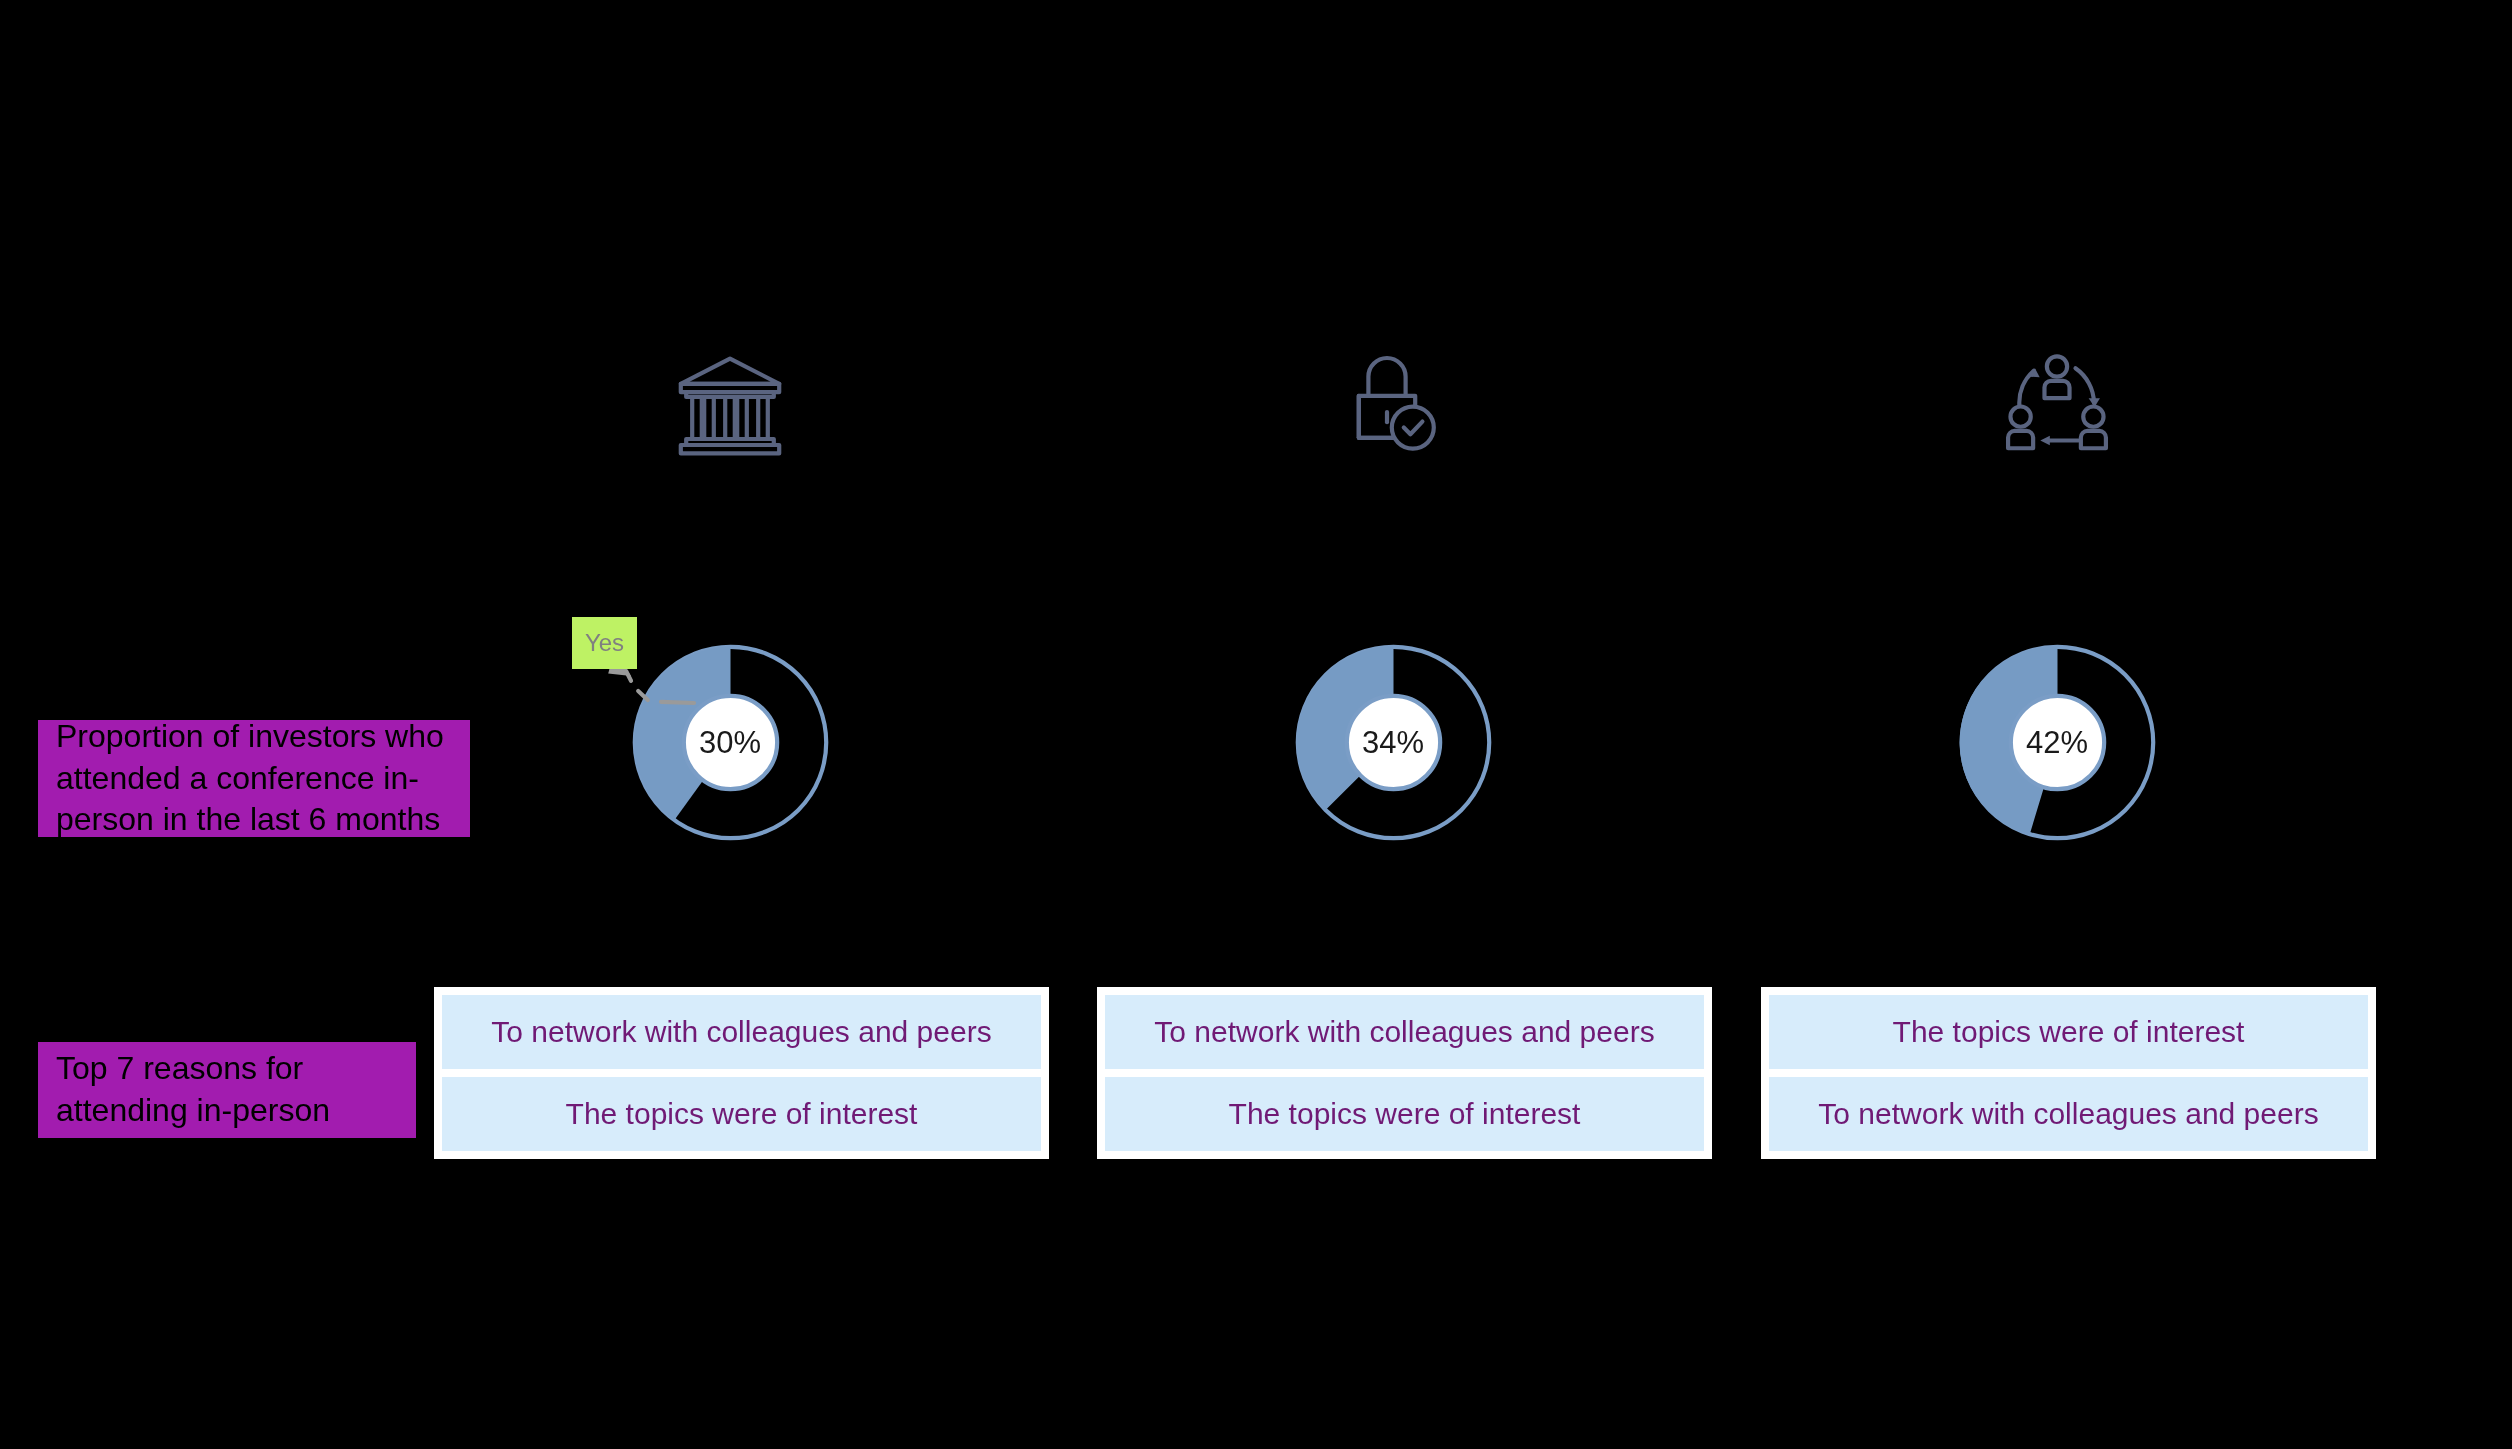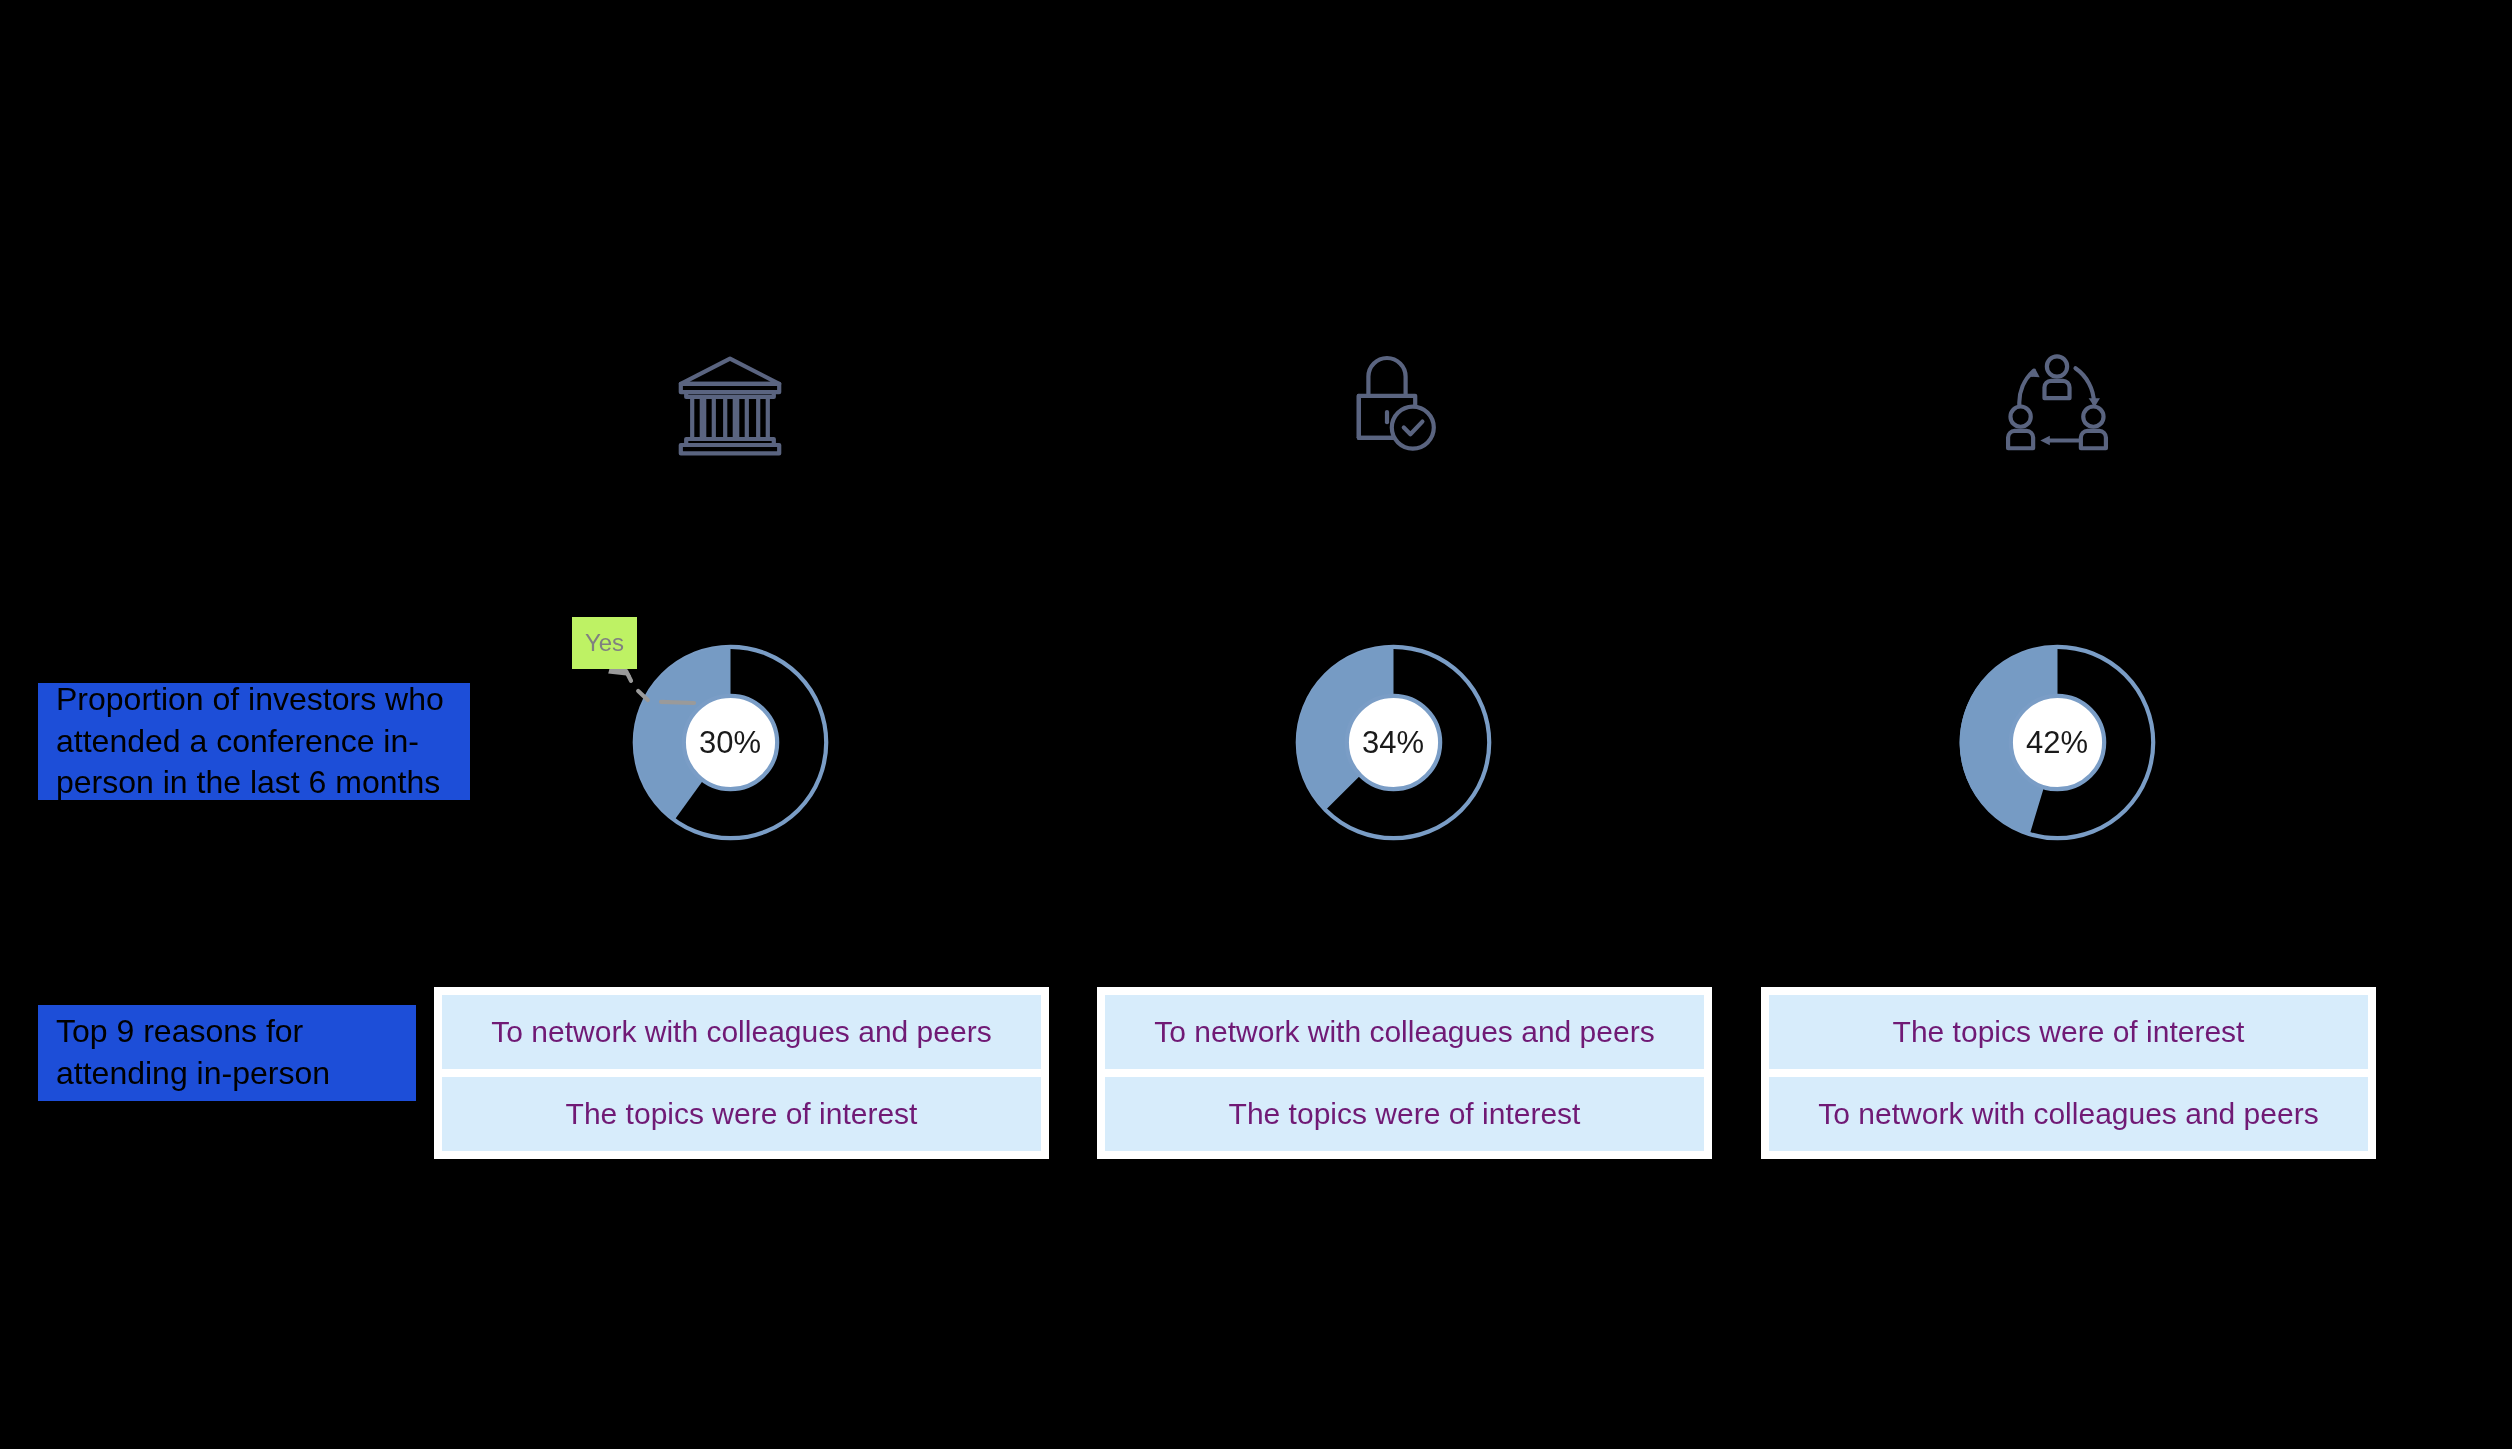--- a/index.html
+++ b/index.html
@@ -14,26 +14,27 @@
     position: relative;
     width: 2512px;
     height: 1450px;
     background: #000000;
     overflow: hidden;
   }
 
   
   .row-label {
     position: absolute;
-    background: #1d4ed8;
+    background: #a21caf;
     color: #000000;
     display: flex;
     align-items: center;
     padding: 10.8px 18px;
     line-height: 1.30;
+    margin-top: 37px;
   }
   #row-label-proportion {
     left: 38px;
     top: 683px;
     width: 432px;
     height: 117px;
     font-size: 32px;
   }
   #row-label-reasons {
     left: 38px;
@@ -144,21 +145,21 @@
     line-height: 1.2;
   }
 </style>
 </head>
 <body>
 
 <div id="stage">
 
   <div class="row-label" id="row-label-proportion">Proportion of investors who attended a conference in-person in the last 6 months</div>
 
-  <div class="row-label" id="row-label-reasons">Top 9 reasons for attending in-person</div>
+  <div class="row-label" id="row-label-reasons">Top 7 reasons for attending in-person</div>
 
   <div class="column" id="column-0">
 
     <div class="icon-slot">
       <svg width="114" height="108" viewBox="0 0 190 180" fill="none" stroke="#5A6480" stroke-width="7" stroke-linejoin="round" stroke-linecap="round">
         <path d="M13 58 L95 16 L177 58 Z"></path>
         <rect x="13" y="58" width="164" height="14"></rect>
         <rect x="22" y="72" width="146" height="8"></rect>
         <rect x="32" y="80" width="16" height="70"></rect>
         <rect x="52" y="80" width="16" height="70"></rect>

